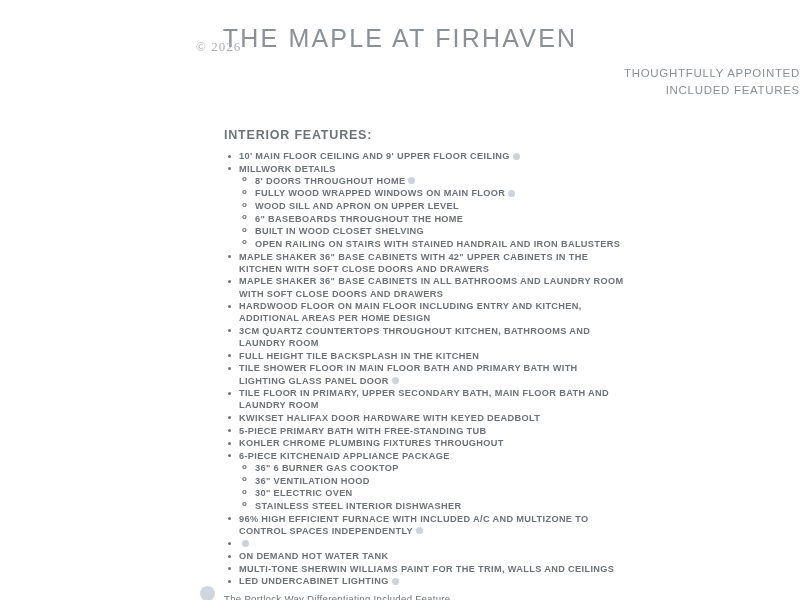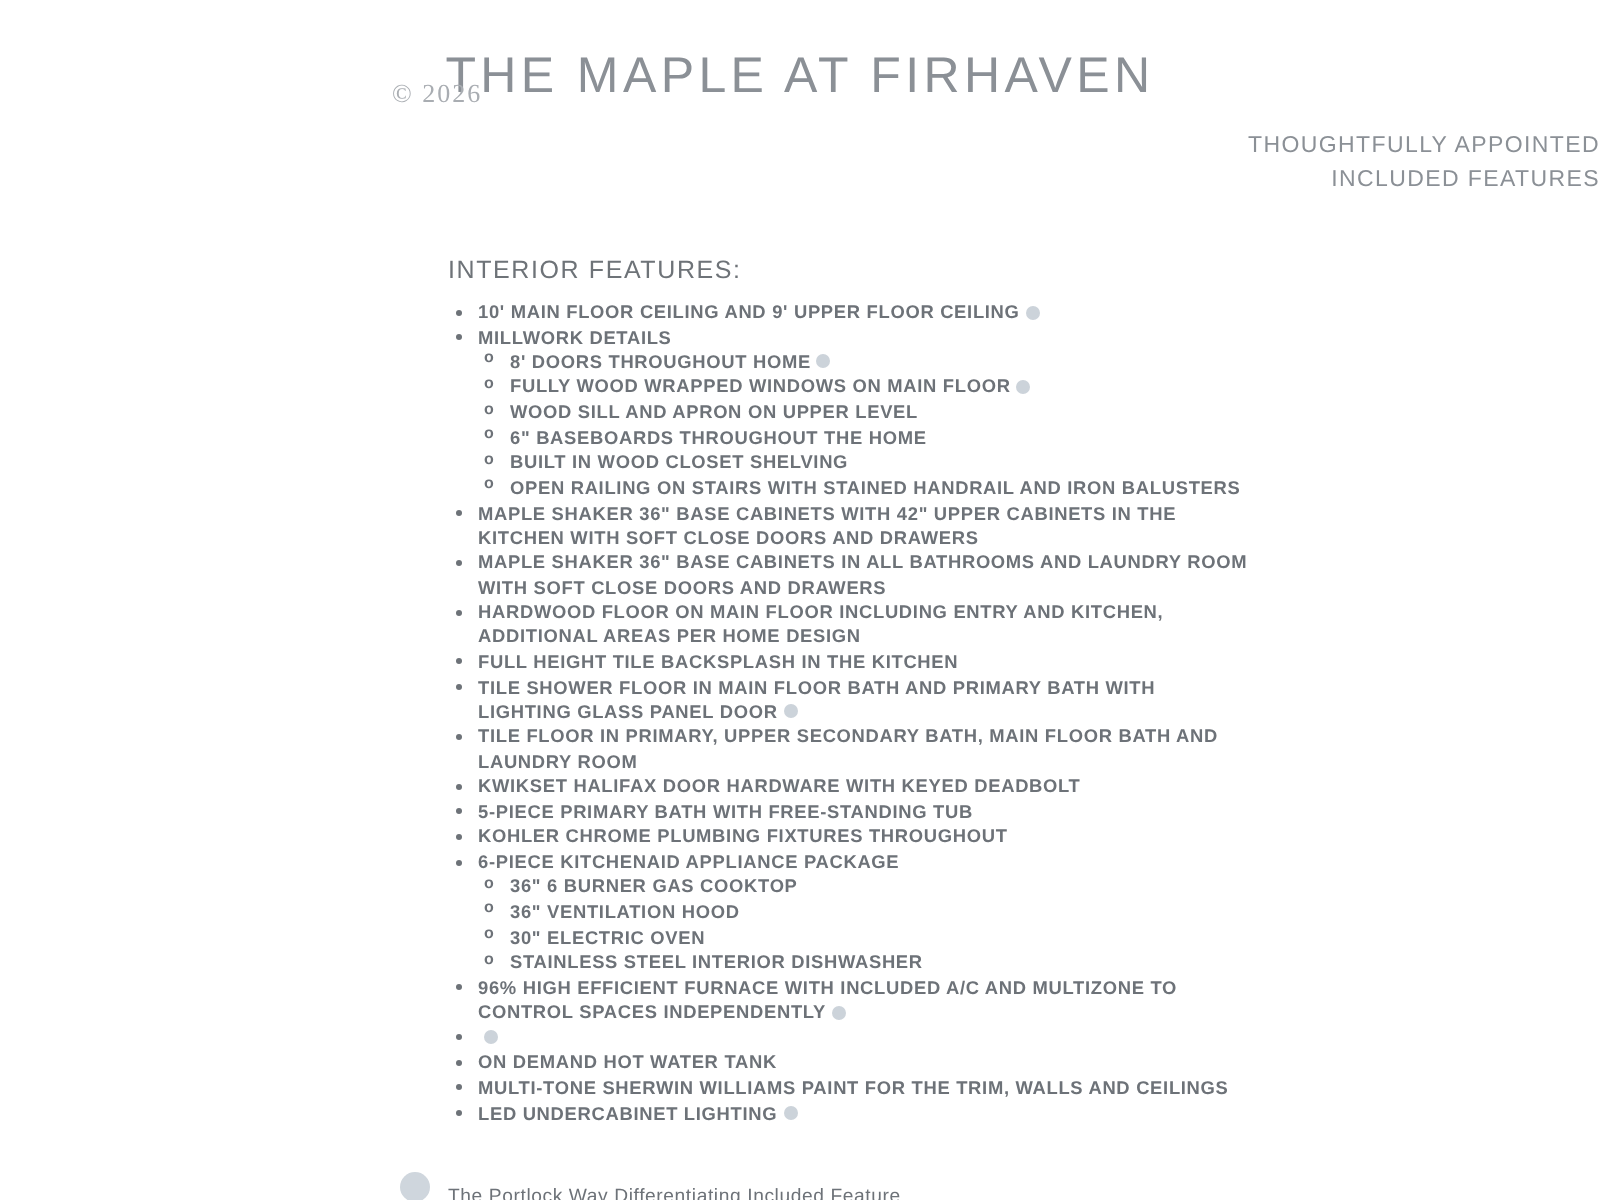--- a/index.html
+++ b/index.html
@@ -48,21 +48,21 @@
     margin-top: 12px;
     line-height: 1.45;
   }
   .section-heading {
     position: absolute;
     left: 224px;
     top: 104px;
     font-size: 12.5px;
     letter-spacing: 0.8px;
     color: #6e7378;
-    font-weight: normal;
+    font-weight: bold;
   }
   .features {
     position: absolute;
     left: 224px;
     top: 126px;
     width: 400px;
     font-size: 9.2px;
     line-height: 1.32;
     letter-spacing: 0.35px;
   }
@@ -163,20 +163,21 @@
             <li><span class="txt">8' DOORS THROUGHOUT HOME</span><span class="badge"></span></li>
             <li><span class="txt">FULLY WOOD WRAPPED WINDOWS ON MAIN FLOOR</span><span class="badge"></span></li>
             <li><span class="txt">WOOD SILL AND APRON ON UPPER LEVEL</span></li>
             <li><span class="txt">6" BASEBOARDS THROUGHOUT THE HOME</span></li>
             <li><span class="txt">BUILT IN WOOD CLOSET SHELVING</span></li>
             <li><span class="txt">OPEN RAILING ON STAIRS WITH STAINED HANDRAIL AND IRON BALUSTERS</span></li>
           </ul></li>
         <li><span class="txt">MAPLE SHAKER 36" BASE CABINETS WITH 42" UPPER CABINETS IN THE KITCHEN WITH SOFT CLOSE DOORS AND DRAWERS</span></li>
         <li><span class="txt">MAPLE SHAKER 36" BASE CABINETS IN ALL BATHROOMS AND LAUNDRY ROOM WITH SOFT CLOSE DOORS AND DRAWERS</span></li>
         <li><span class="txt">HARDWOOD FLOOR ON MAIN FLOOR INCLUDING ENTRY AND KITCHEN, ADDITIONAL AREAS PER HOME DESIGN</span></li>
+        <li><span class="txt">3CM QUARTZ COUNTERTOPS THROUGHOUT KITCHEN, BATHROOMS AND LAUNDRY ROOM</span></li>
         <li><span class="txt">FULL HEIGHT TILE BACKSPLASH IN THE KITCHEN</span></li>
         <li><span class="txt">TILE SHOWER FLOOR IN MAIN FLOOR BATH AND PRIMARY BATH WITH LIGHTING GLASS PANEL DOOR</span><span class="badge"></span></li>
         <li><span class="txt">TILE FLOOR IN PRIMARY, UPPER SECONDARY BATH, MAIN FLOOR BATH AND LAUNDRY ROOM</span></li>
         <li><span class="txt">KWIKSET HALIFAX DOOR HARDWARE WITH KEYED DEADBOLT</span></li>
         <li><span class="txt">5-PIECE PRIMARY BATH WITH FREE-STANDING TUB</span></li>
         <li><span class="txt">KOHLER CHROME PLUMBING FIXTURES THROUGHOUT</span></li>
         <li><span class="txt">6-PIECE KITCHENAID APPLIANCE PACKAGE</span><ul class="lvl2">
             <li><span class="txt">36" 6 BURNER GAS COOKTOP</span></li>
             <li><span class="txt">36" VENTILATION HOOD</span></li>
             <li><span class="txt">30" ELECTRIC OVEN</span></li>

